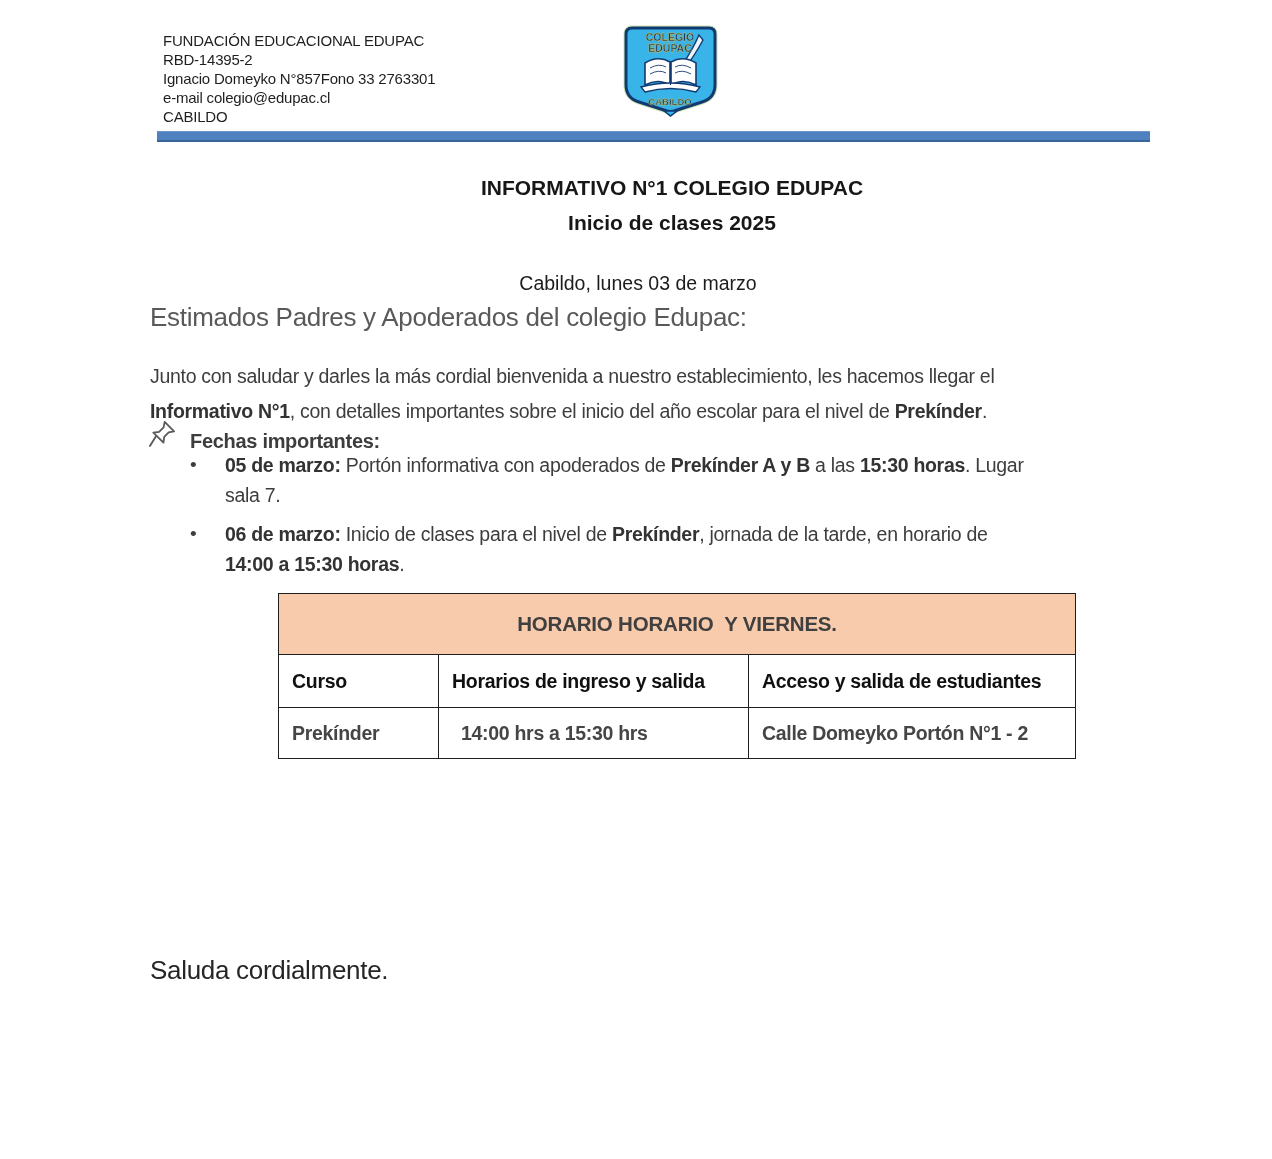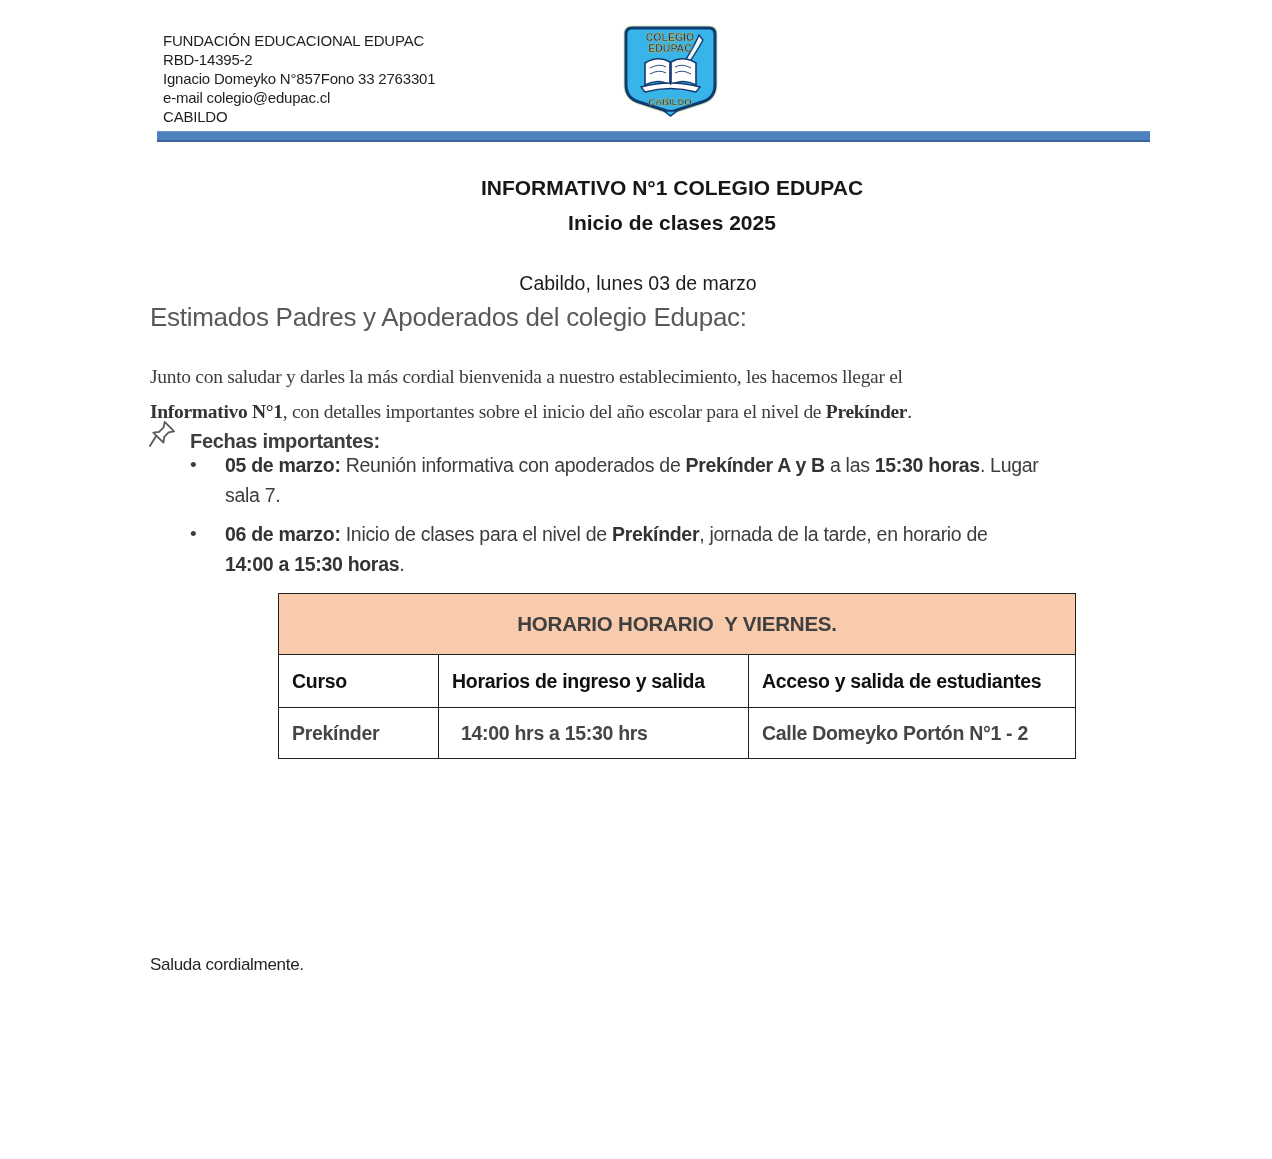--- a/index.html
+++ b/index.html
@@ -10,39 +10,39 @@
   
   .org-block{position:absolute;left:163px;top:31px;font-size:15px;line-height:19px;color:#1f1f1f;letter-spacing:-0.2px;}
   .logo{position:absolute;left:623px;top:25px;}
   .rule{position:absolute;left:157px;top:131px;width:993px;height:11px;background:#4e81bd;box-shadow:inset 0 -2px 0 #3a659a, inset 0 1px 0 #6b96c9;}
   
   .title{position:absolute;left:150px;top:170px;width:1044px;text-align:center;
          font-size:21px;font-weight:700;color:#171717;line-height:35px;}
   
   .date-line{position:absolute;left:150px;top:272px;width:976px;text-align:center;font-size:19.5px;color:#1c1c1c;}
   .greeting{position:absolute;left:150px;top:302px;font-size:26px;color:#595959;letter-spacing:-0.3px;}
-  .intro{position:absolute;left:150px;top:339px;width:1046px;font-size:19.5px;line-height:35px;color:#3d3d3d;letter-spacing:-0.3px;font-family:Liberation Serif, serif;}
+  .intro{position:absolute;left:150px;top:339px;width:1046px;font-size:19.5px;line-height:35px;color:#3d3d3d;letter-spacing:-0.3px;}
   b,.b{font-weight:700;color:#333;}
   .fechas{position:absolute;left:148px;top:414px;display:flex;align-items:center;gap:13px;}
   .fechas-label{font-size:20px;font-weight:700;color:#3d3d3d;letter-spacing:-0.3px;margin-top:16px;}
   .bullets{position:absolute;left:150px;top:450px;width:1046px;margin:0;padding:0;list-style:none;}
   .bullets li{position:relative;padding-left:75px;font-size:19.5px;line-height:30px;letter-spacing:-0.3px;margin-bottom:9px;}
   .bullets li .dot{position:absolute;left:40px;top:0;font-size:19px;color:#3d3d3d;}
   
   .schedule{position:absolute;left:278px;top:593px;border-collapse:collapse;table-layout:fixed;width:797px;}
   .schedule td,.schedule th{border:1.6px solid #1f1f1f;padding:0 13px;vertical-align:middle;text-align:left;}
   .schedule .caption-cell{height:60px;background:#f8cbad;text-align:center;font-size:20.5px;font-weight:700;color:#404040;white-space:pre-wrap;letter-spacing:-0.2px;}
   .schedule .head-row th{height:52px;font-size:19.5px;font-weight:700;color:#101010;letter-spacing:-0.3px;}
   .schedule .data-row td{height:50px;font-size:19.5px;font-weight:700;color:#454545;letter-spacing:-0.3px;}
   .col-curso{width:160px;}
   .col-horario{width:310px;}
   .col-acceso{width:327px;}
   .schedule .data-row td.cell-horario{padding-left:22px;}
   
-  .salute{position:absolute;left:150px;top:955px;font-size:17px;color:#262626;letter-spacing:-0.3px;}
+  .salute{position:absolute;left:150px;top:955px;font-size:26px;color:#262626;letter-spacing:-0.3px;}
   .signature{position:absolute;left:150px;top:1041px;width:872px;text-align:center;color:#0d0d0d;line-height:27px;}
   .signature .team{font-size:17.5px;font-weight:700;letter-spacing:0.2px;}
   .signature .school{font-size:20px;font-weight:700;letter-spacing:0.2px;}
 </style>
 </head>
 <body>
 
 <div class="page">
 
   <div class="org-block">
@@ -100,21 +100,21 @@
         <path d="M13.8 2.4 L21.6 10.2 L17.1 11.1 L13.4 14.8 L12.8 19.6 L4.4 11.2 L9.2 10.6 L12.9 6.9 Z"></path>
         <path d="M6.6 14.2 L1.6 22.4"></path>
       </g>
     </svg>
     <span class="fechas-label">Fechas importantes:</span>
   </div>
 
   <ul class="bullets">
     <li>
       <span class="dot">•</span>
-      <b>05 de marzo:</b><span> Reunión informativa con apoderados de </span><b>Prekínder A y B</b><span> a las </span><b>15:30 horas</b><span>. Lugar</span><br>
+      <b>05 de marzo:</b><span> Portón informativa con apoderados de </span><b>Prekínder A y B</b><span> a las </span><b>15:30 horas</b><span>. Lugar</span><br>
       <span>sala 7.</span>
     </li>
     <li>
       <span class="dot">•</span>
       <b>06 de marzo:</b><span> Inicio de clases para el nivel de </span><b>Prekínder</b><span>, jornada de la tarde, en horario de</span><br>
       <b>14:00 a 15:30 horas</b><span>.</span>
     </li>
   </ul>
 
   <table class="schedule">

